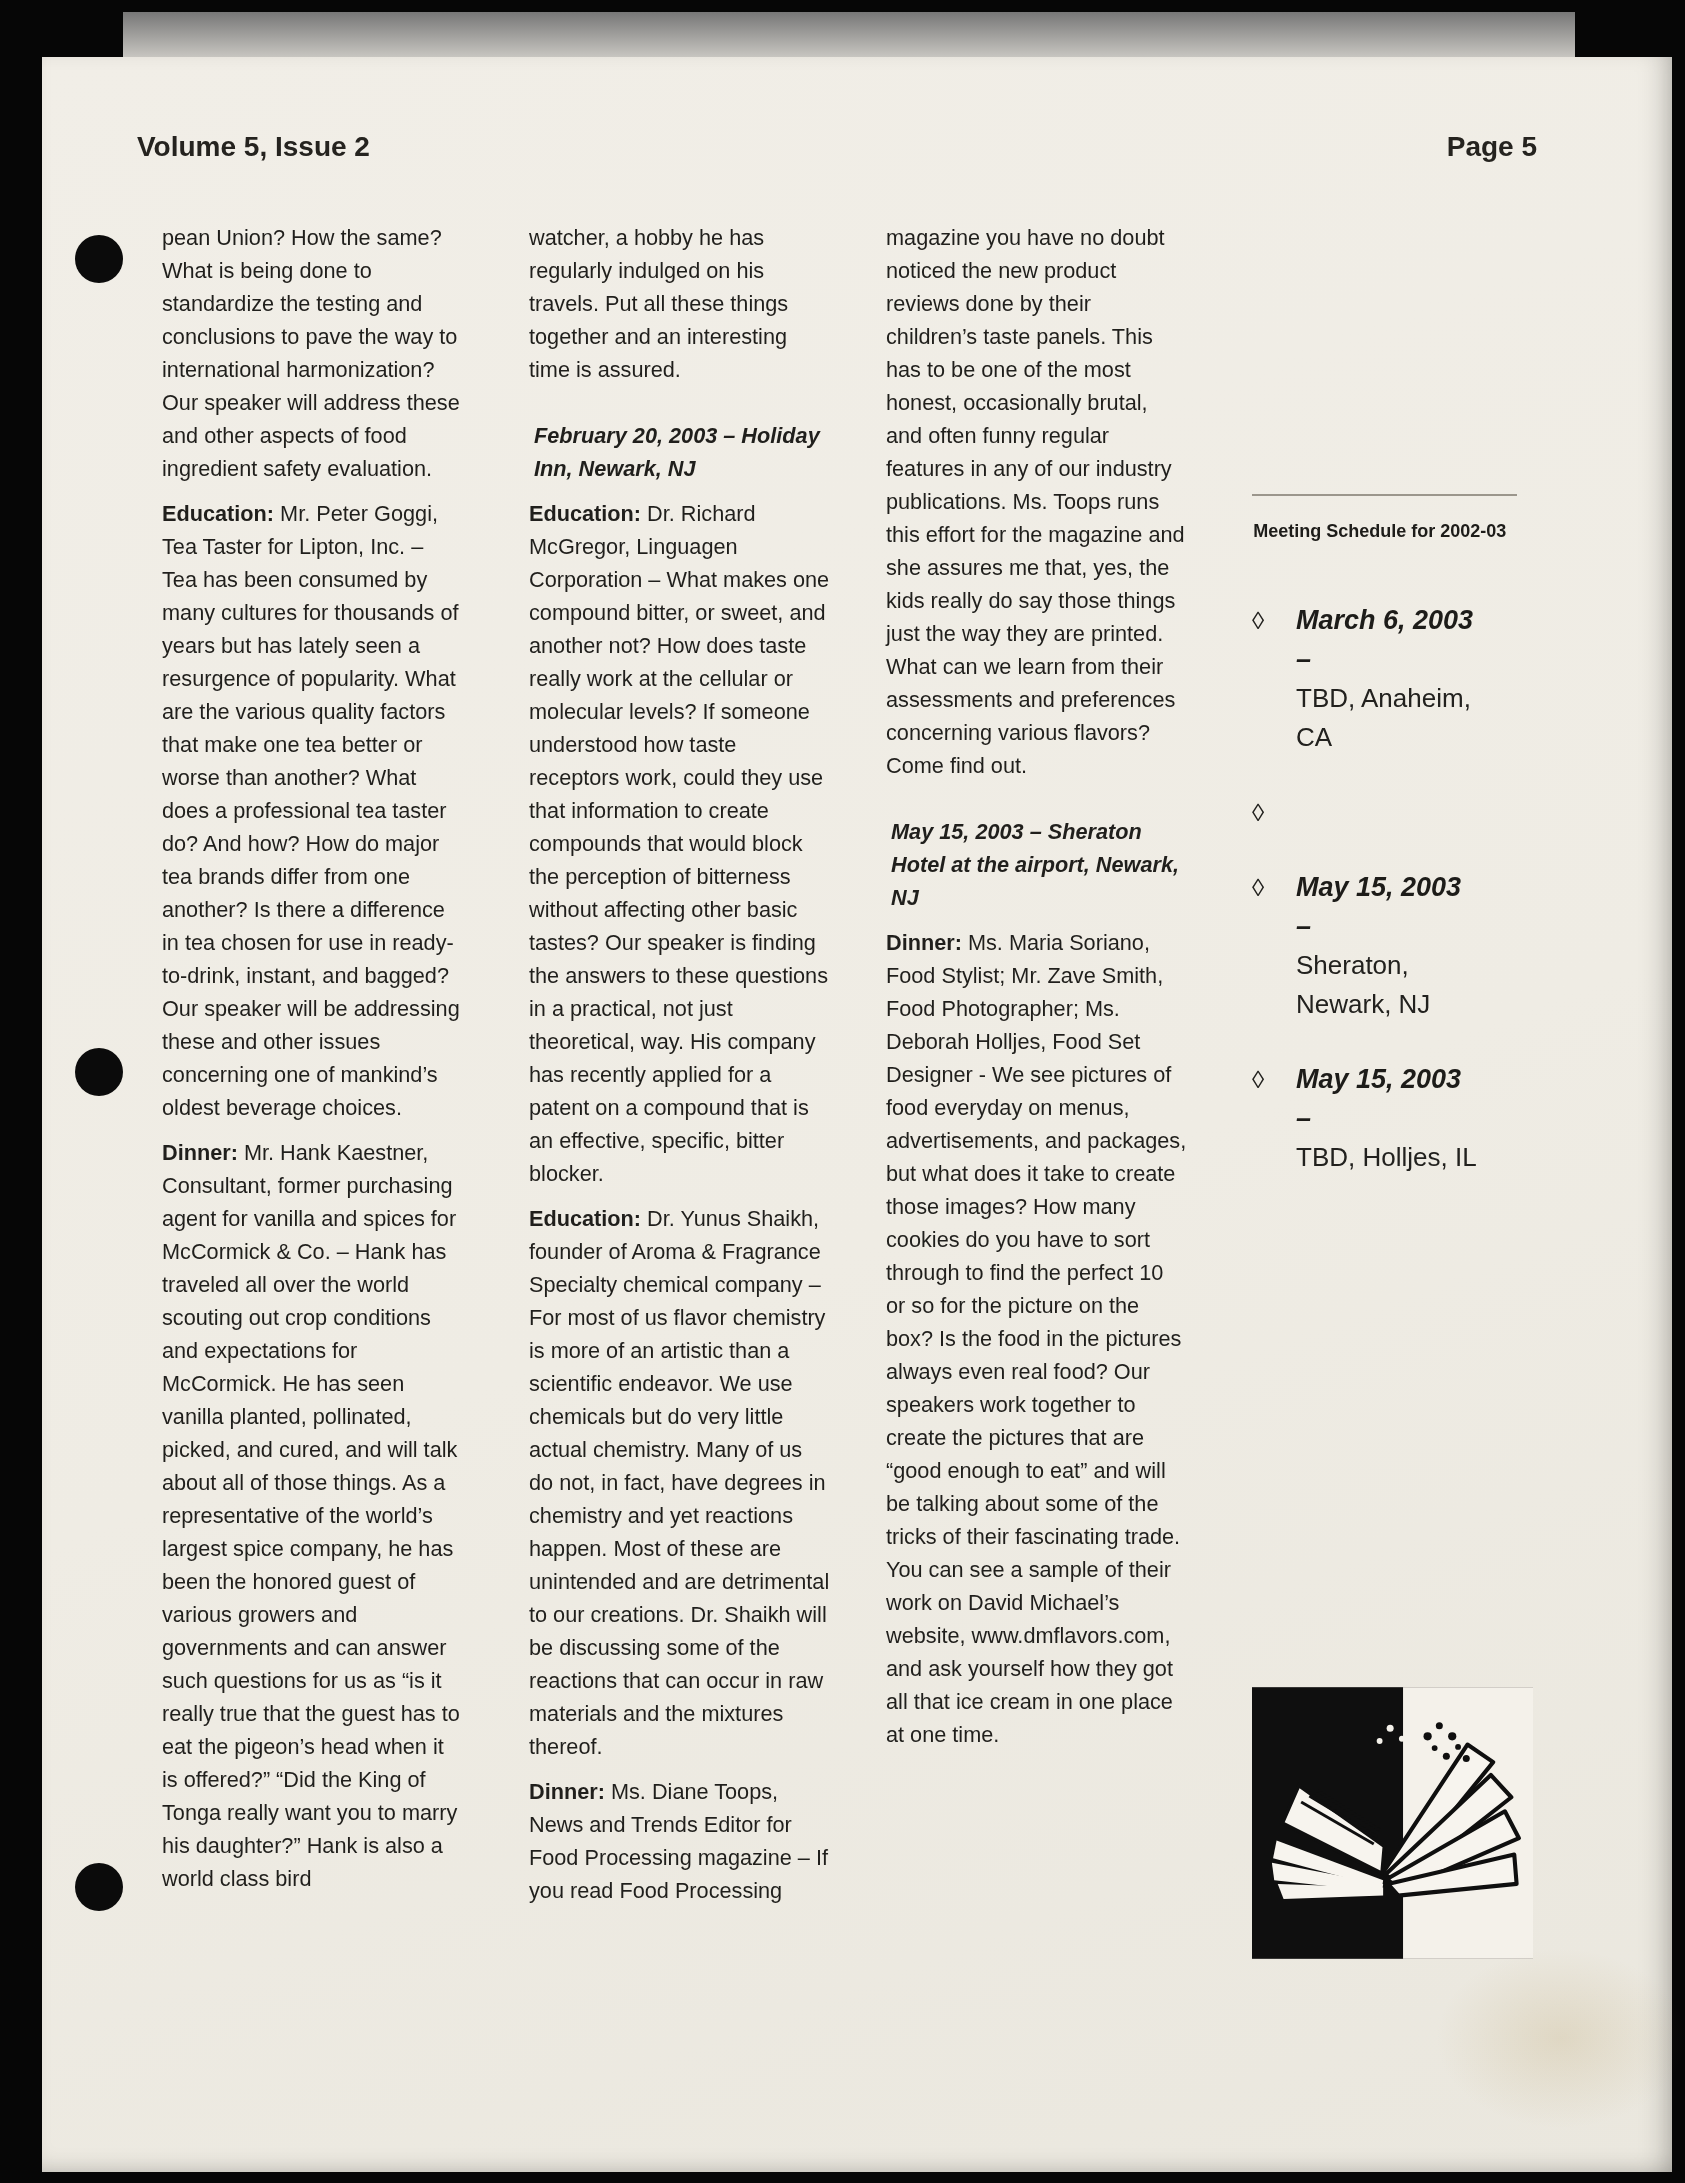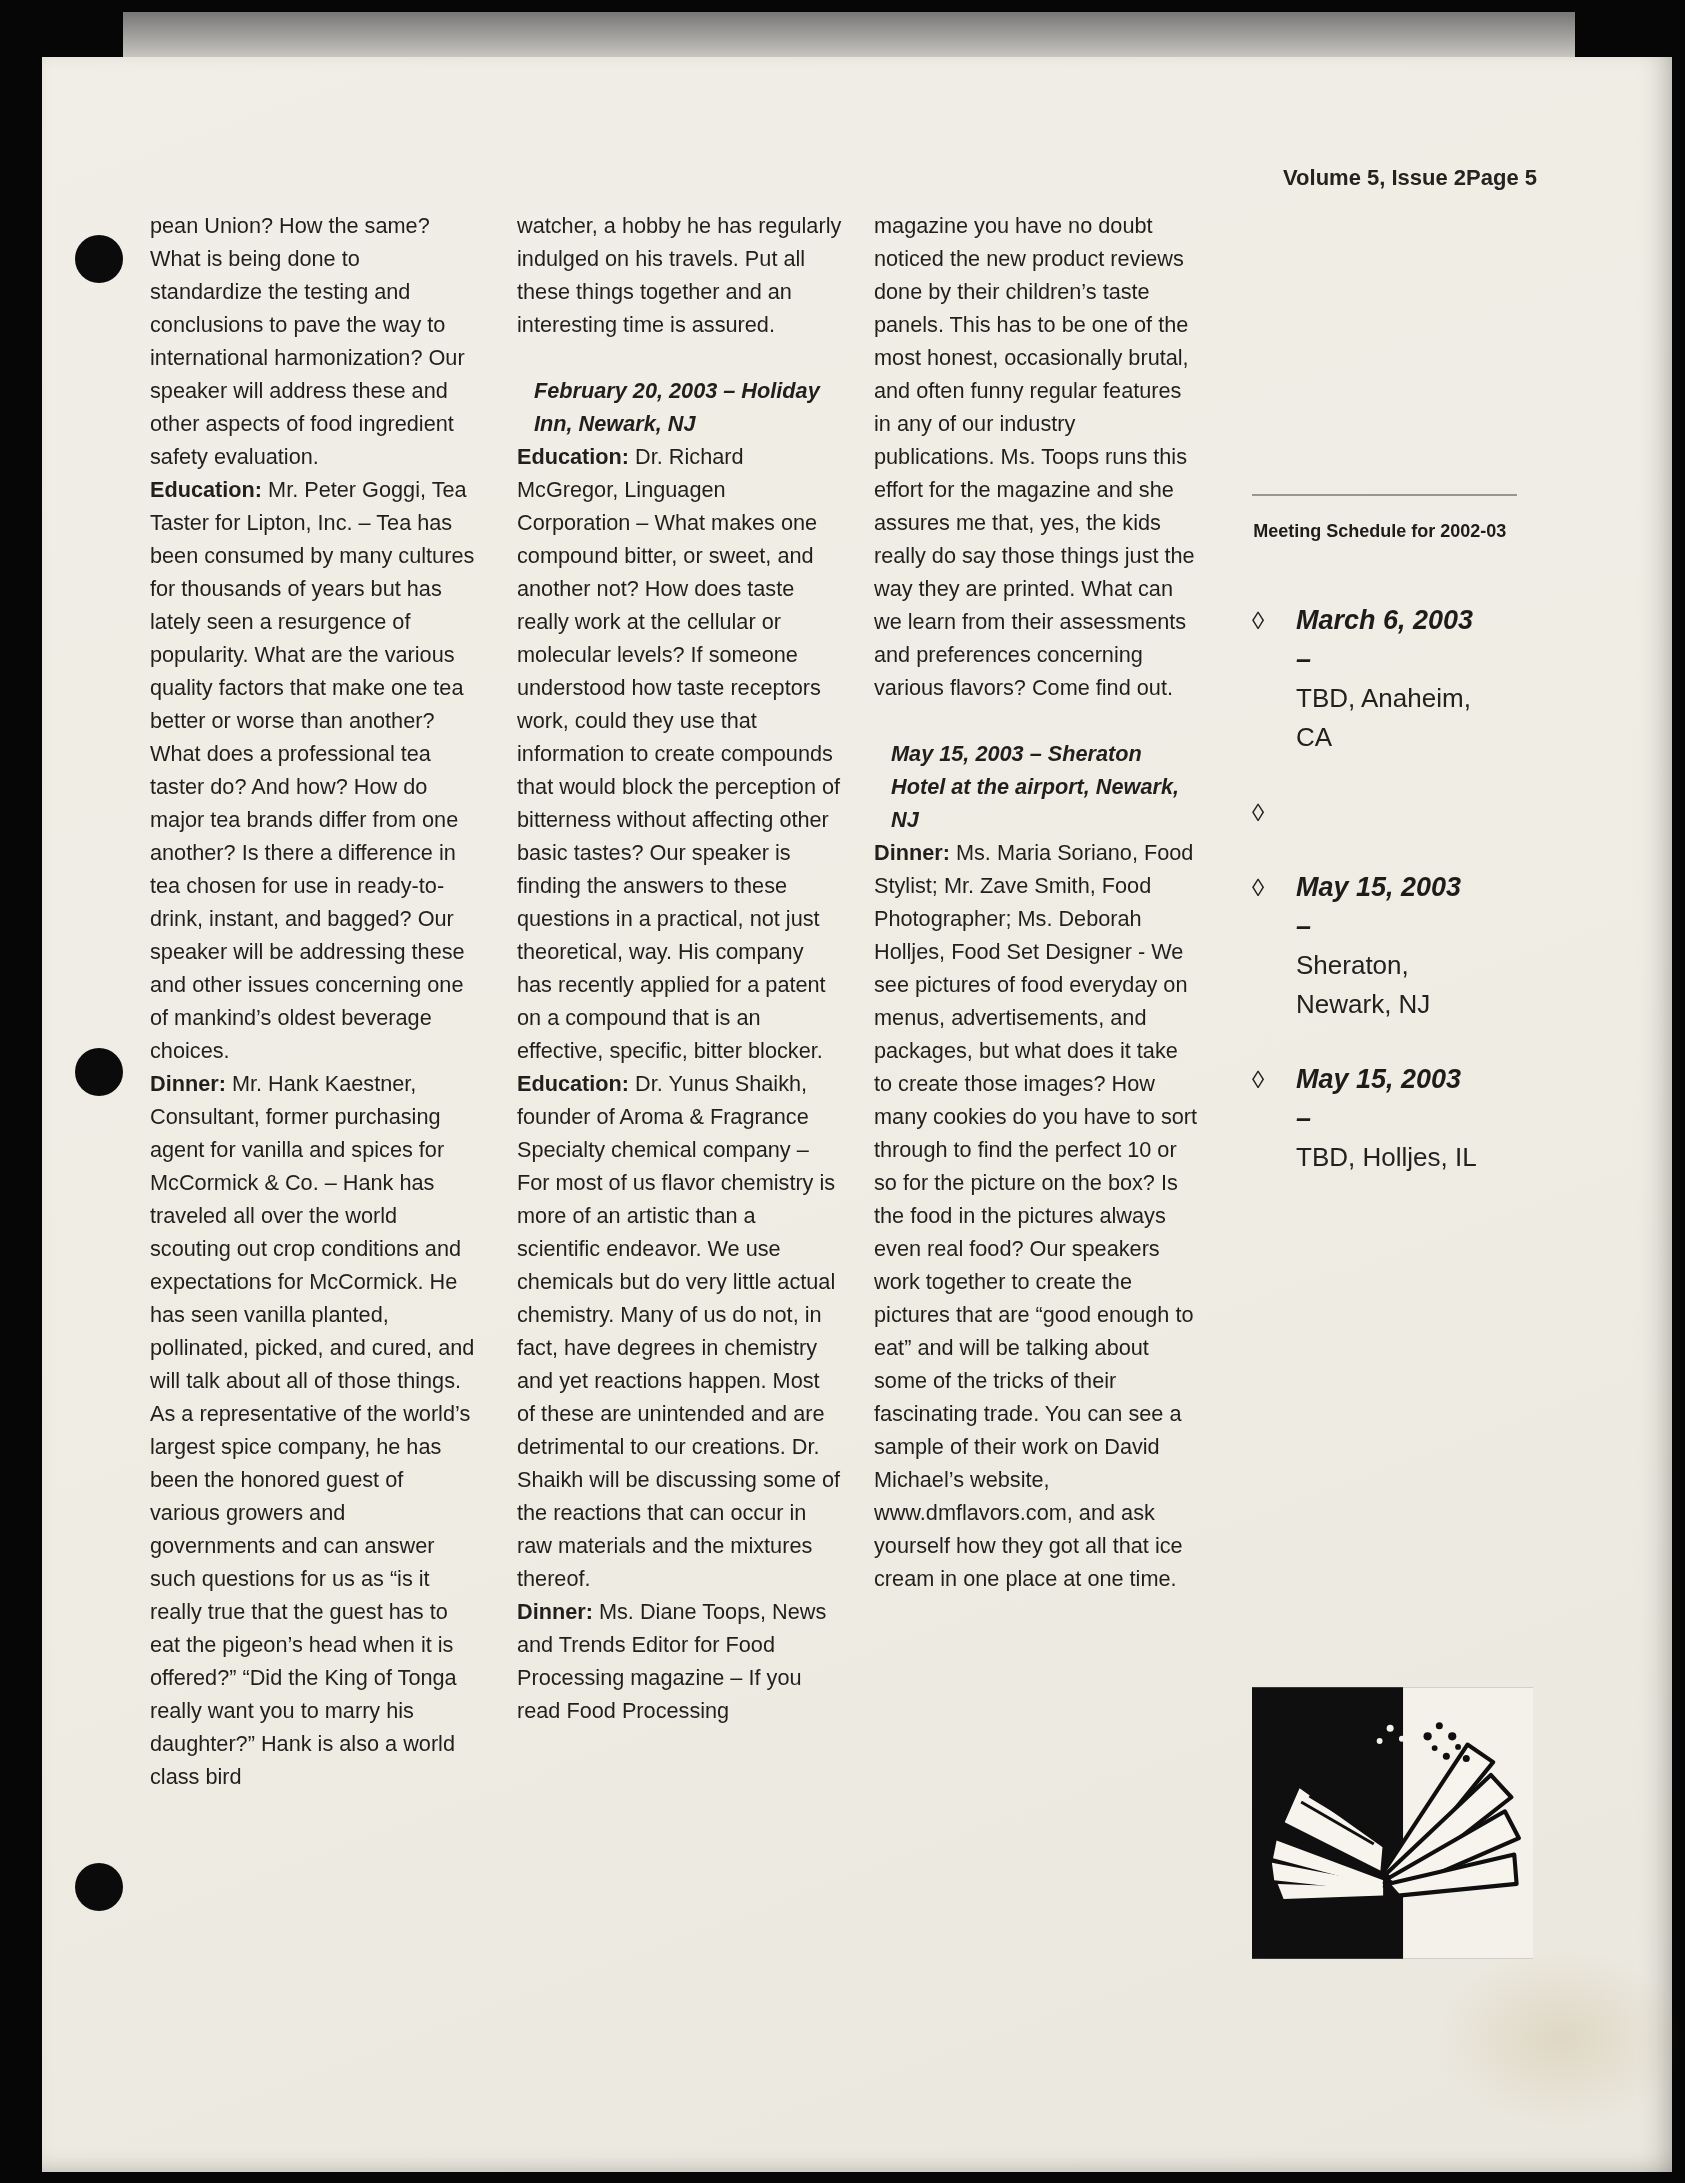--- a/index.html
+++ b/index.html
@@ -20,33 +20,33 @@
     box-shadow:inset -20px 0 29px -16.4px rgba(0,0,0,0.28), inset 0 -15px 23.4px -14px rgba(0,0,0,0.18);
   }
   .hole{
     position:absolute;left:75px;width:48px;height:48px;border-radius:50%;
     background:#0b0b0b;
   }
   .hole1{top:235px}.hole2{top:1048px}.hole3{top:1863px}
 
   .header{
     position:absolute;left:95px;top:74px;width:1400px;
-    display:flex;justify-content:flex-end;
-    font-size:22px;font-weight:bold;color:#25231f;margin-top:34px;
+    display:flex;justify-content:space-between;
+    font-size:28px;font-weight:bold;color:#25231f;
   }
 
   .col{
     position:absolute;top:152px;width:325px;
     font-size:21.7px;line-height:33px;color:#201f1c;
     text-align:left;
   }
   .col1{left:108px}
   .col2{left:475px}
   .col3{left:832px}
-  .para{margin:0;}
+  .para{margin:12px;}
   .head{margin:33px 0 0 17px;font-weight:bold;font-style:italic;}
   .lbl{font-weight:bold;}
 
   .sidebar{position:absolute;left:1210px;top:437px;width:307px;}
   .rule{width:265px;height:1.8px;background:#9b968c;}
   .sched-title{
     margin:17.6px 0 0 1.2px;width:263px;
     font-size:18px;line-height:36px;font-weight:bold;color:#1d1c19;
   }
   .sched-list{margin-top:52px;}

